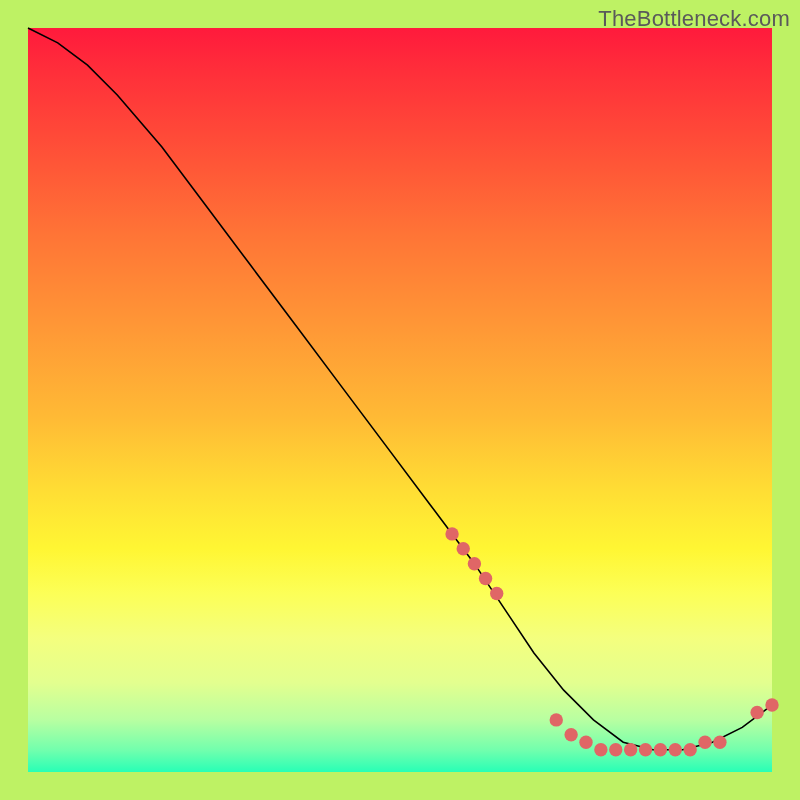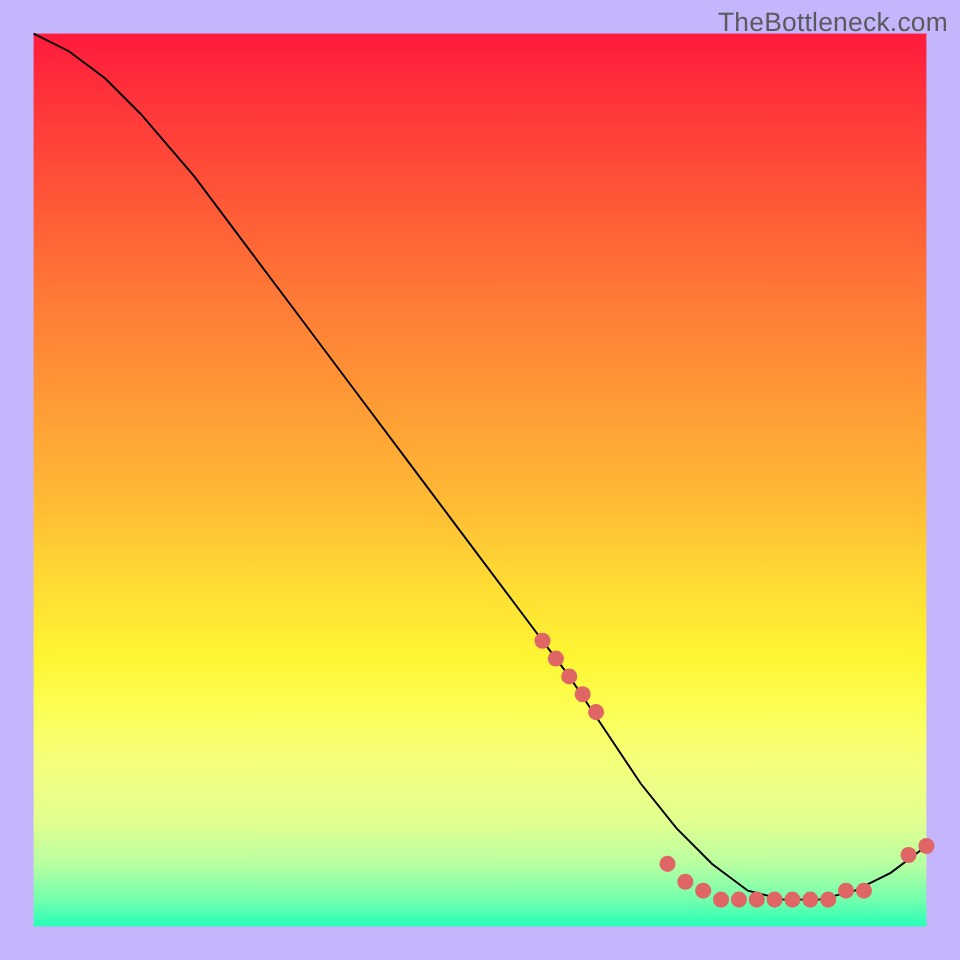--- a/index.html
+++ b/index.html
@@ -8,21 +8,21 @@
     width: 800px;
     height: 800px;
     background: #000;
     overflow: hidden;
     font-family: Arial, Helvetica, sans-serif;
   }
   .chart-container {
     position: relative;
     width: 800px;
     height: 800px;
-    background: #c4b5fd;
+    background: #bef264;
   }
   .watermark {
     position: absolute;
     top: 6px;
     right: 10px;
     color: #5a5a5a;
     font-size: 22px;
     font-weight: 500;
     letter-spacing: 0.2px;
     user-select: none;

